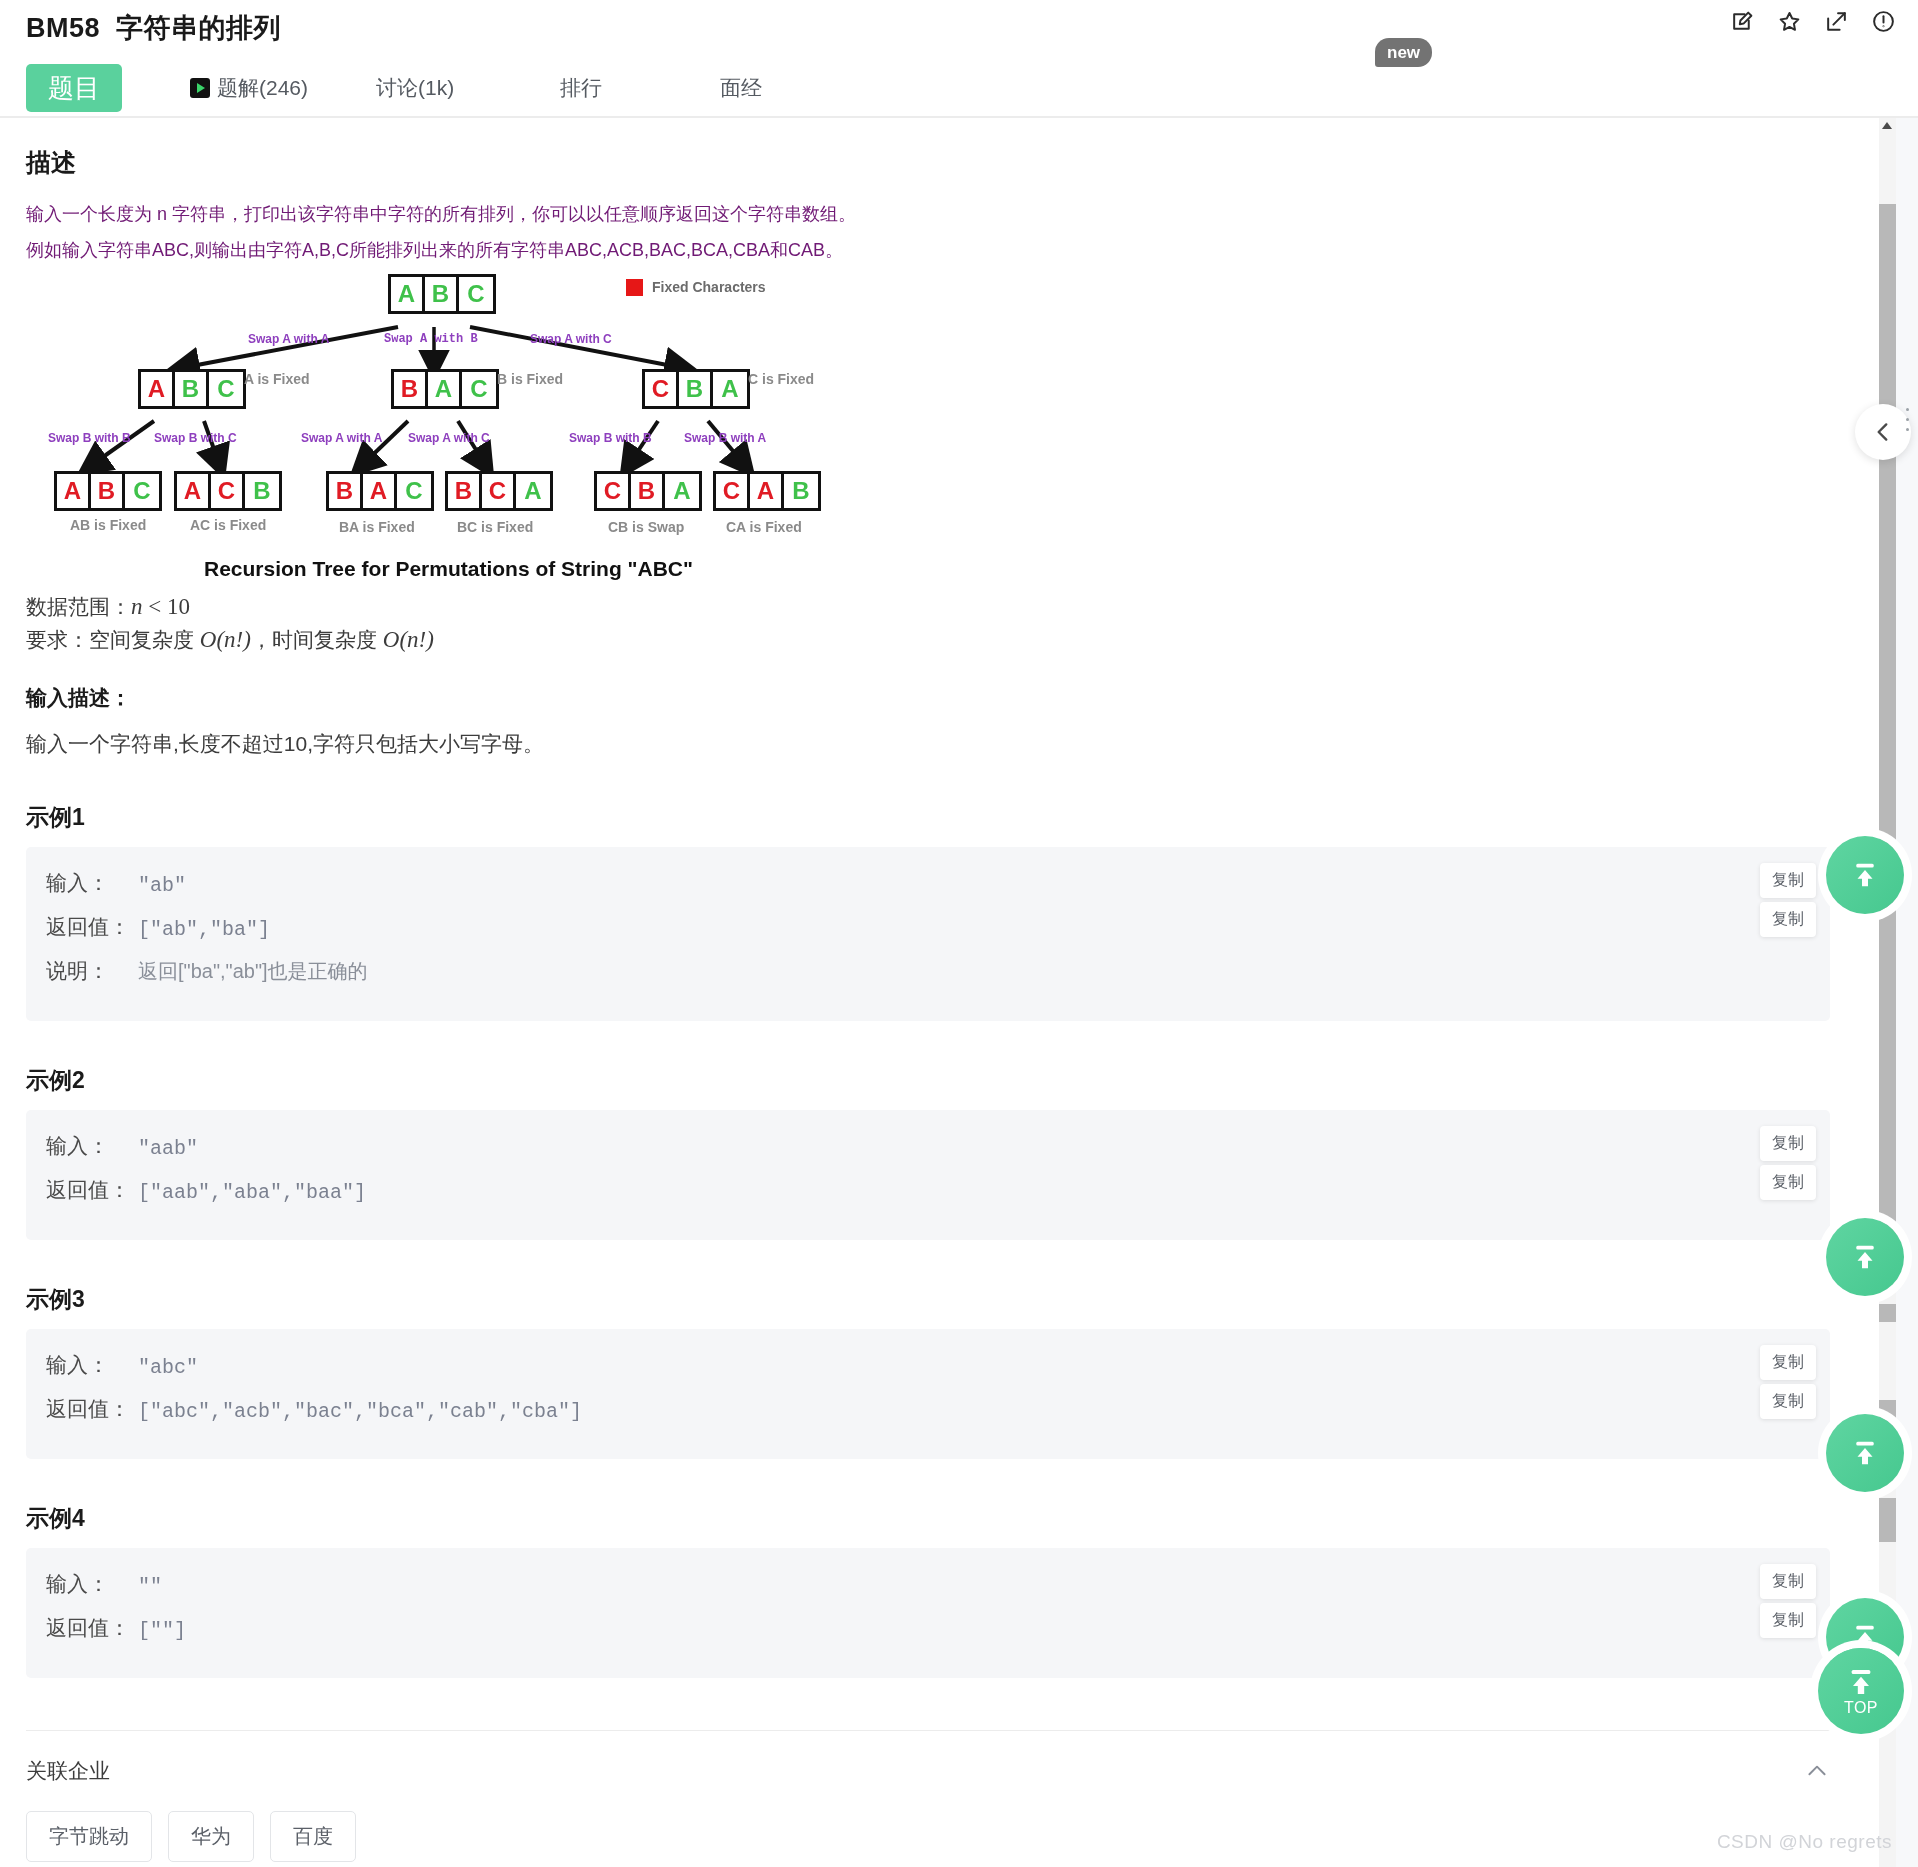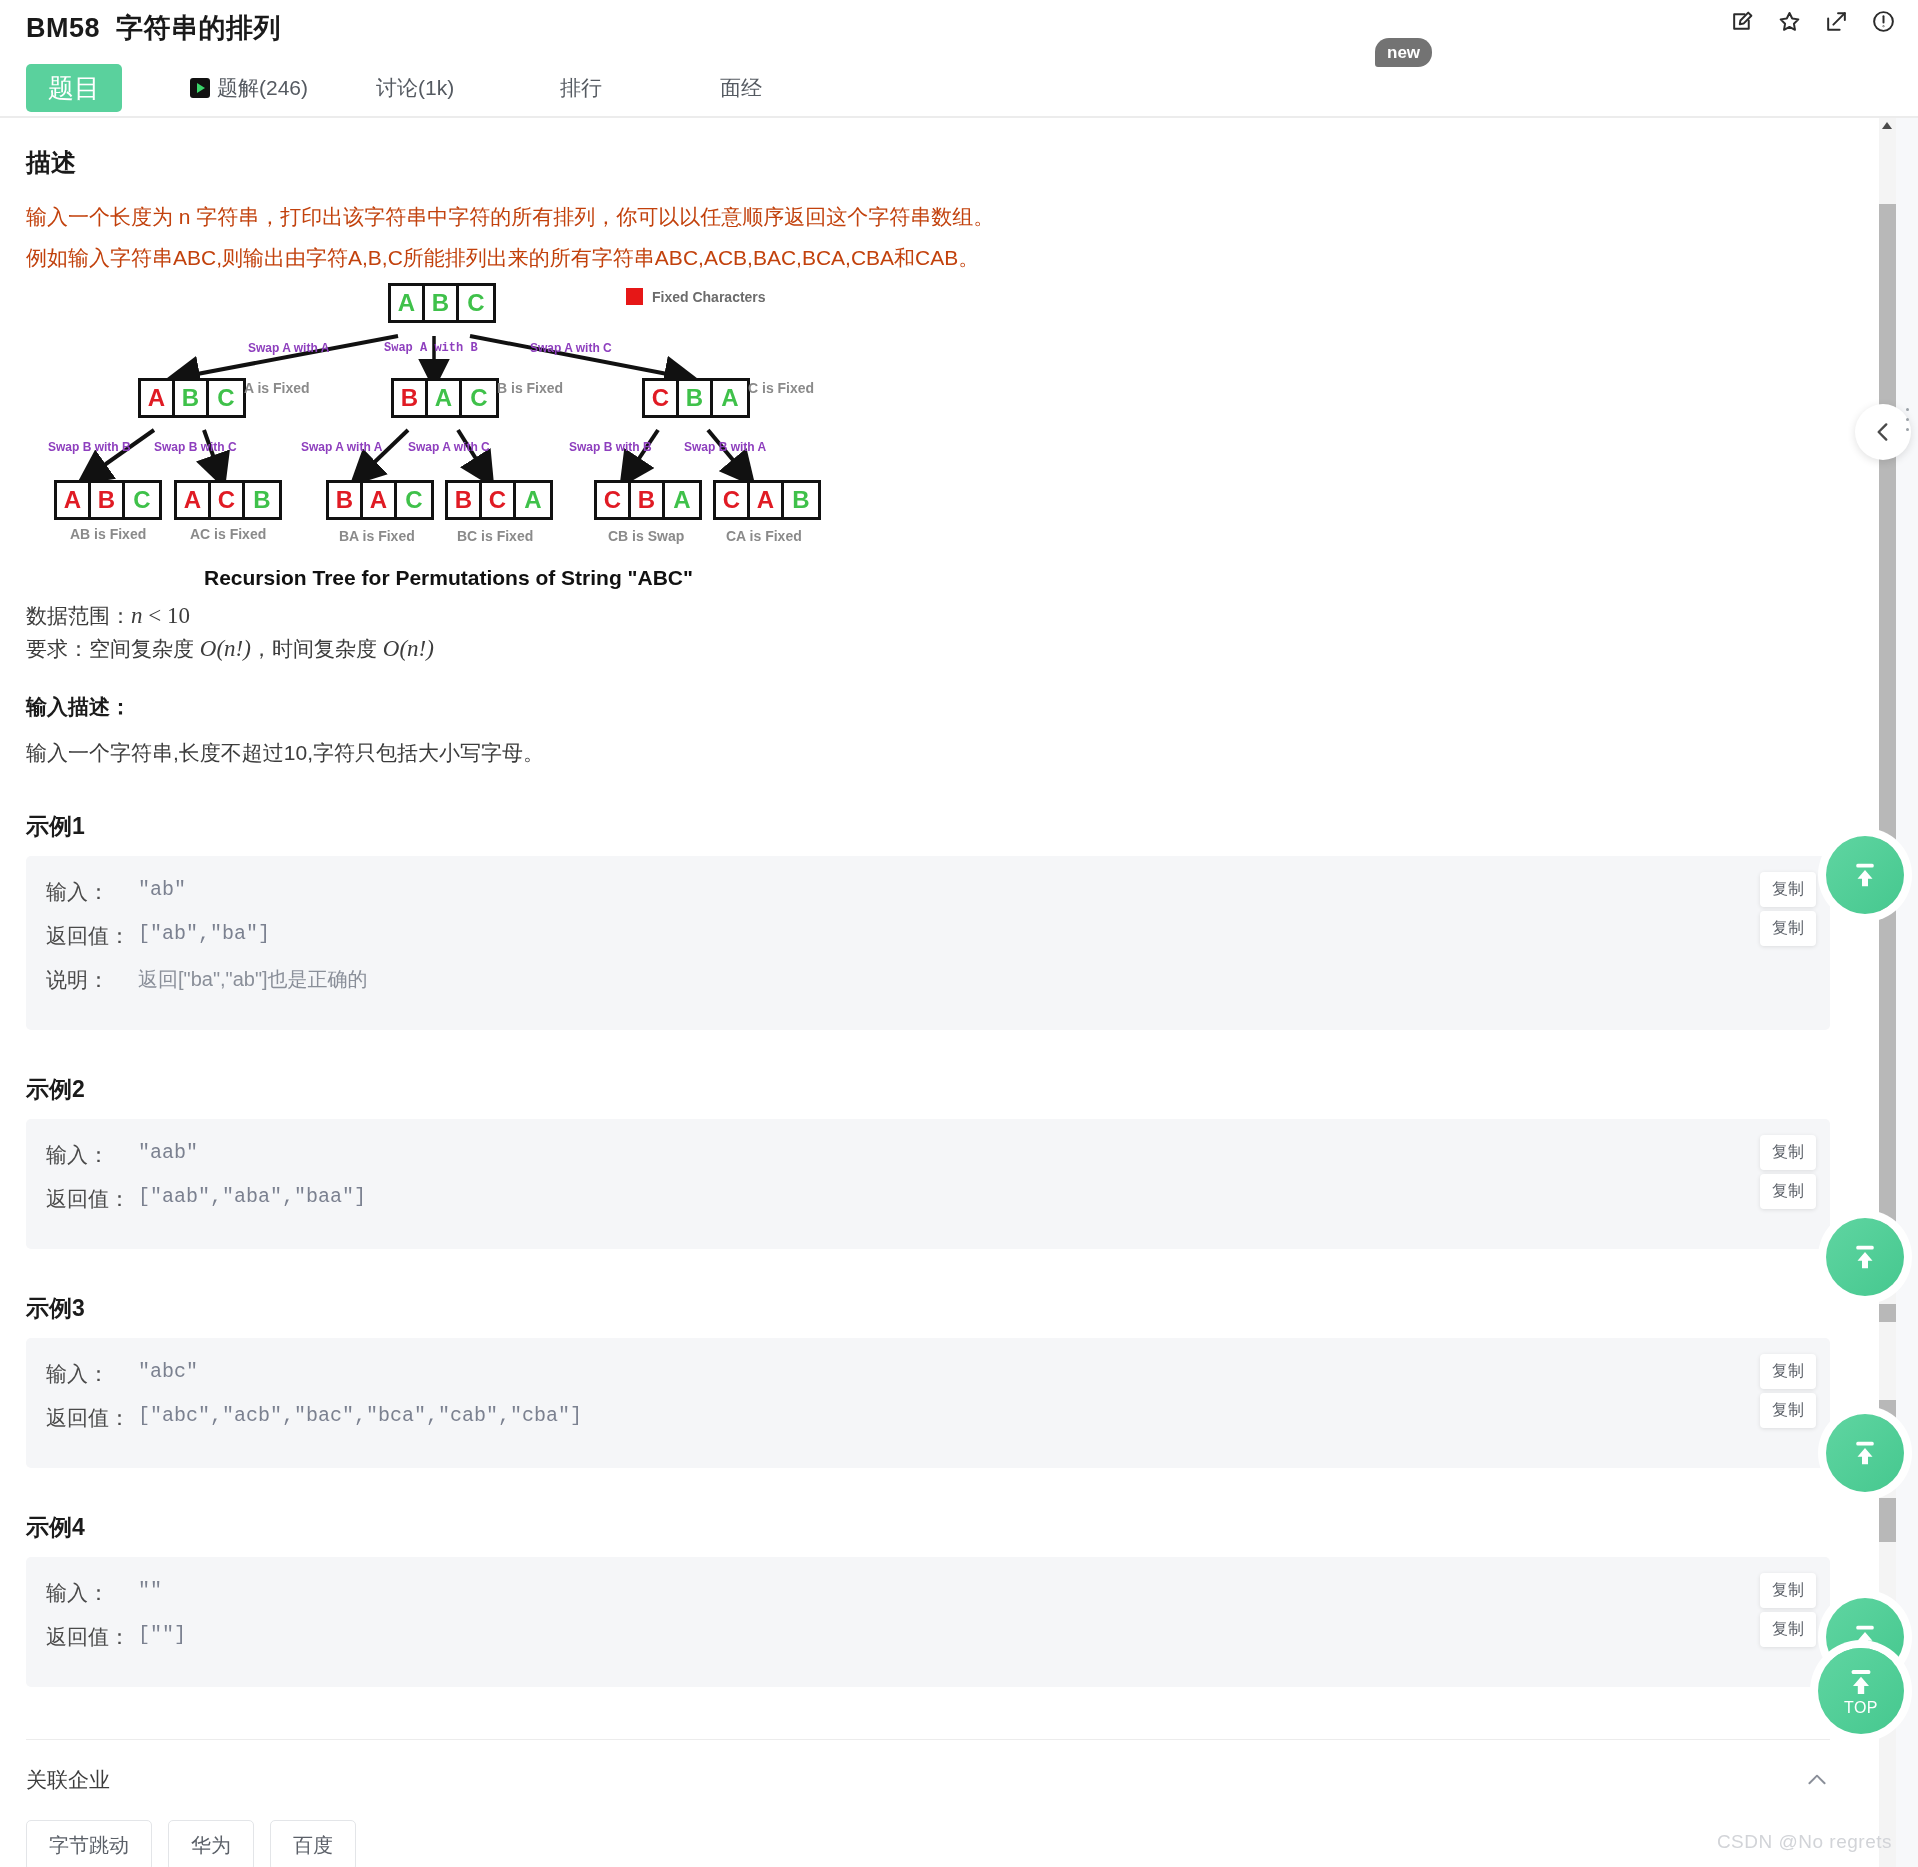--- a/index.html
+++ b/index.html
@@ -65,21 +65,21 @@
     position: absolute; top: 118px; left: 0;
     width: 1856px; height: 1749px; overflow: hidden; background: #fff;
   }
   .inner { padding: 22px 26px 0 26px; position: relative; }
 
   h2.sec {
     font-size: 25px; font-weight: bold; color: #1b1b1b;
     margin: 6px 0 22px 0;
   }
   p.desc {
-    font-size: 21px; color: #c2410c; margin: 0 0 8px 0; line-height: 1.55;
+    font-size: 18px; color: #701a75; margin: 0 0 8px 0; line-height: 1.55;
   }
 
   
   .diagram { position: relative; width: 1000px; height: 310px; margin: 14px 0 4px 0; }
   .diagram svg { position: absolute; left: 0; top: 0; }
   .node {
     position: absolute; display: flex; border: 3px solid #111; background: #fff;
   }
   .cell {
     width: 34px; height: 34px; display: flex; align-items: center; justify-content: center;
@@ -118,21 +118,21 @@
 
   h3.sub { font-size: 21px; font-weight: bold; color: #1b1b1b; margin: 30px 0 18px 0; }
   p.plain { font-size: 21px; color: #3c3c3c; margin: 0; }
 
   
   .ex-title { font-size: 23px; font-weight: bold; color: #1b1b1b; margin: 44px 0 14px 0; }
   .ex-box {
     position: relative; background: #f5f6f8; border-radius: 5px;
     padding: 22px 24px 20px 20px; width: 1804px;
   }
-  .ex-row { display: flex; align-items: flex-start; margin-bottom: 16px; }
+  .ex-row { display: flex; align-items: flex-end; margin-bottom: 16px; }
   .ex-row:last-child { margin-bottom: 0; }
   .ex-key { font-size: 21px; color: #4a4a4a; width: 92px; flex: none; }
   .ex-val {
     font-family: "Liberation Mono", "DejaVu Sans Mono", monospace;
     font-size: 20px; color: #7b8190; white-space: pre;
   }
   .ex-val.mix { font-family: "Liberation Sans", sans-serif; color: #8a8f99; }
   .copy-btn {
     position: absolute; right: 14px; background: #fff; color: #5b6068;
     font-size: 16px; border-radius: 4px; padding: 7px 12px;

